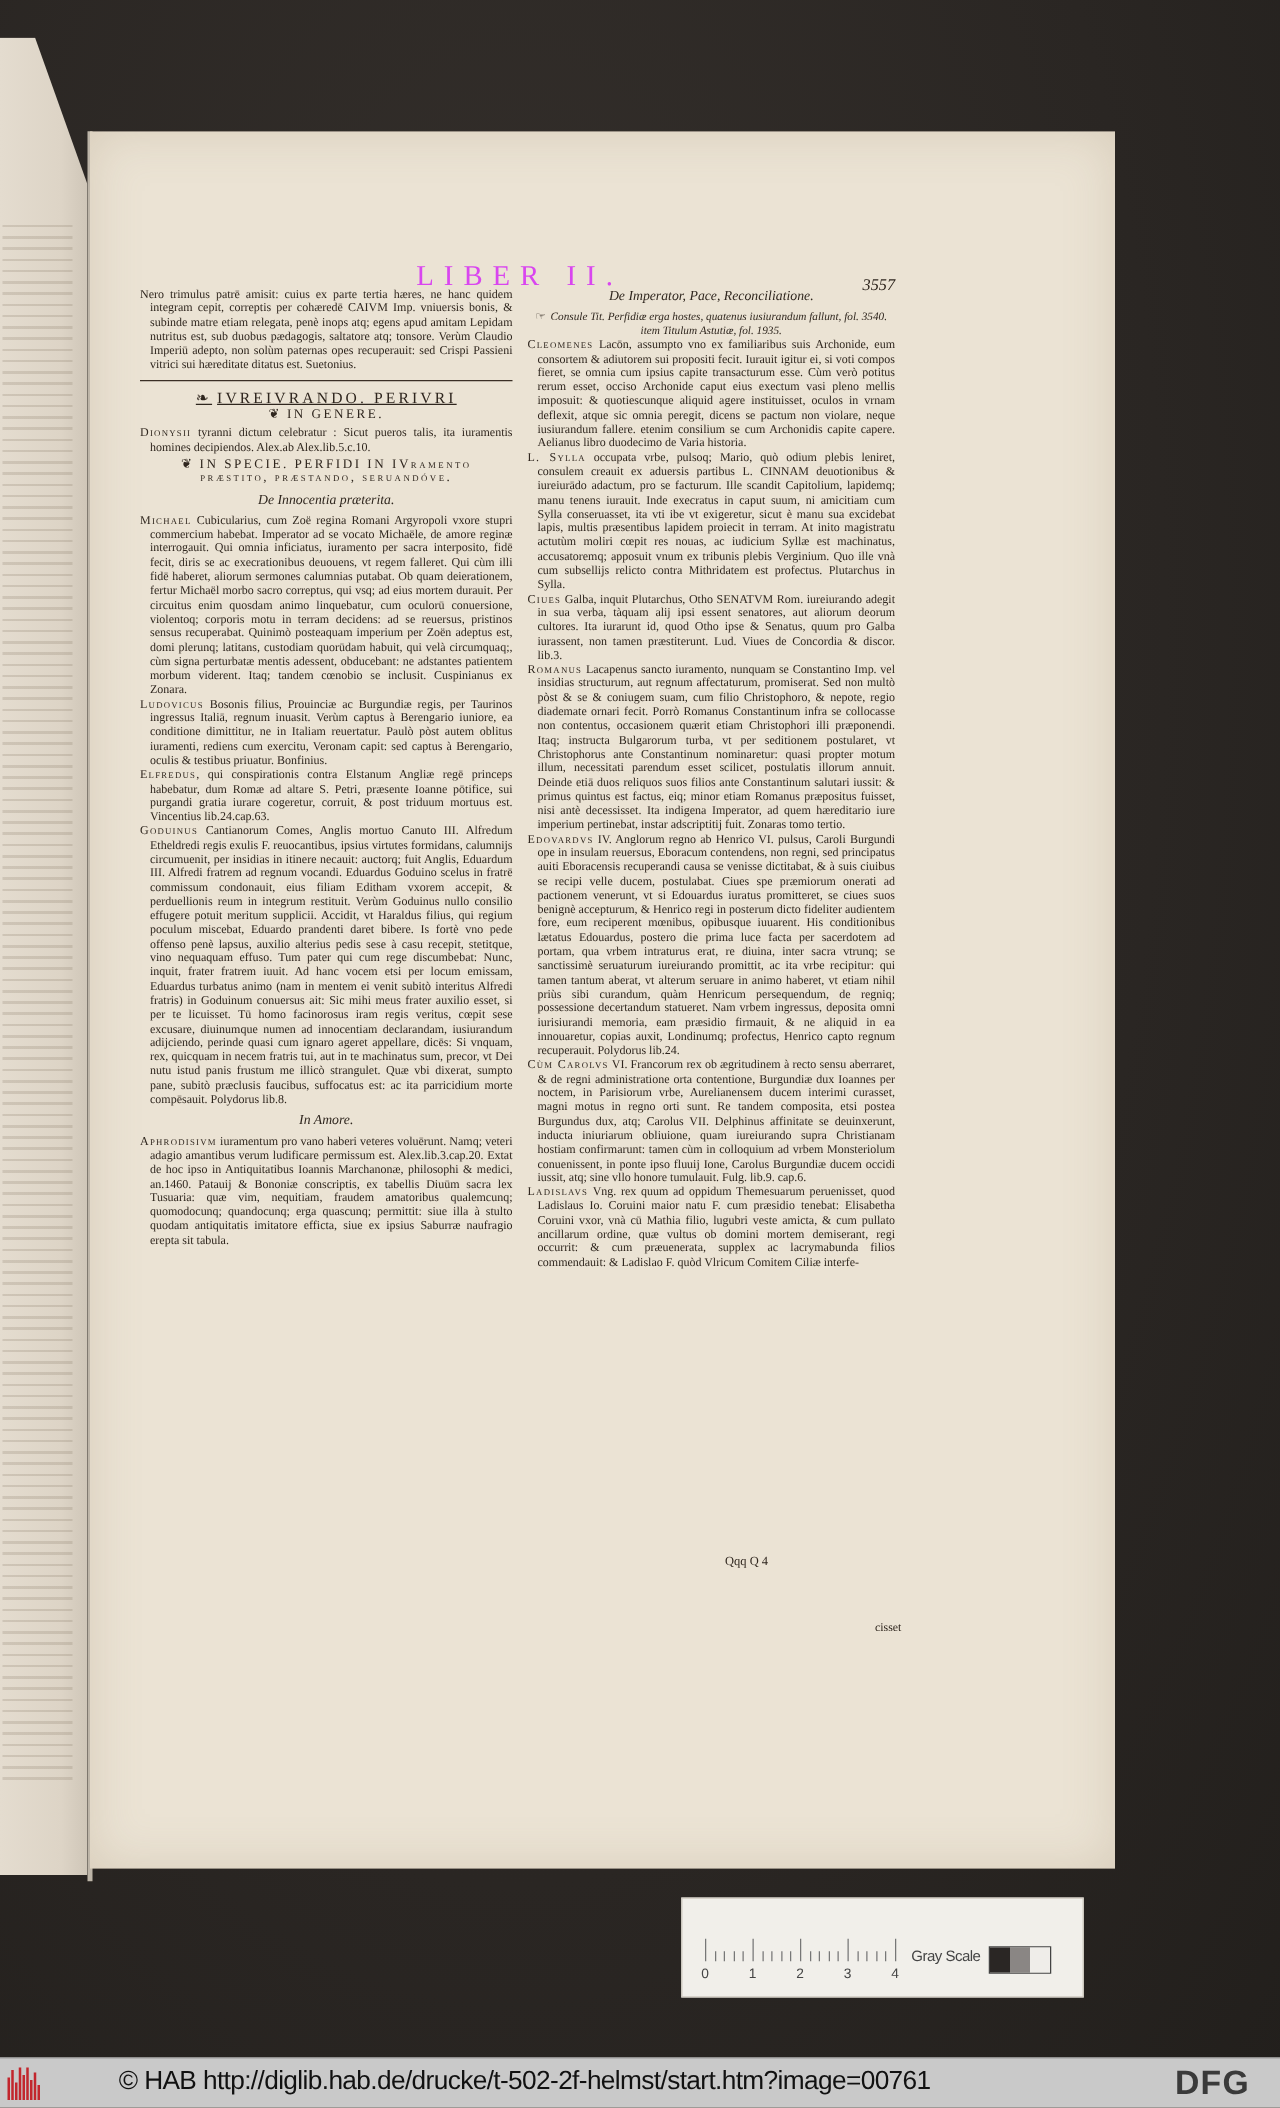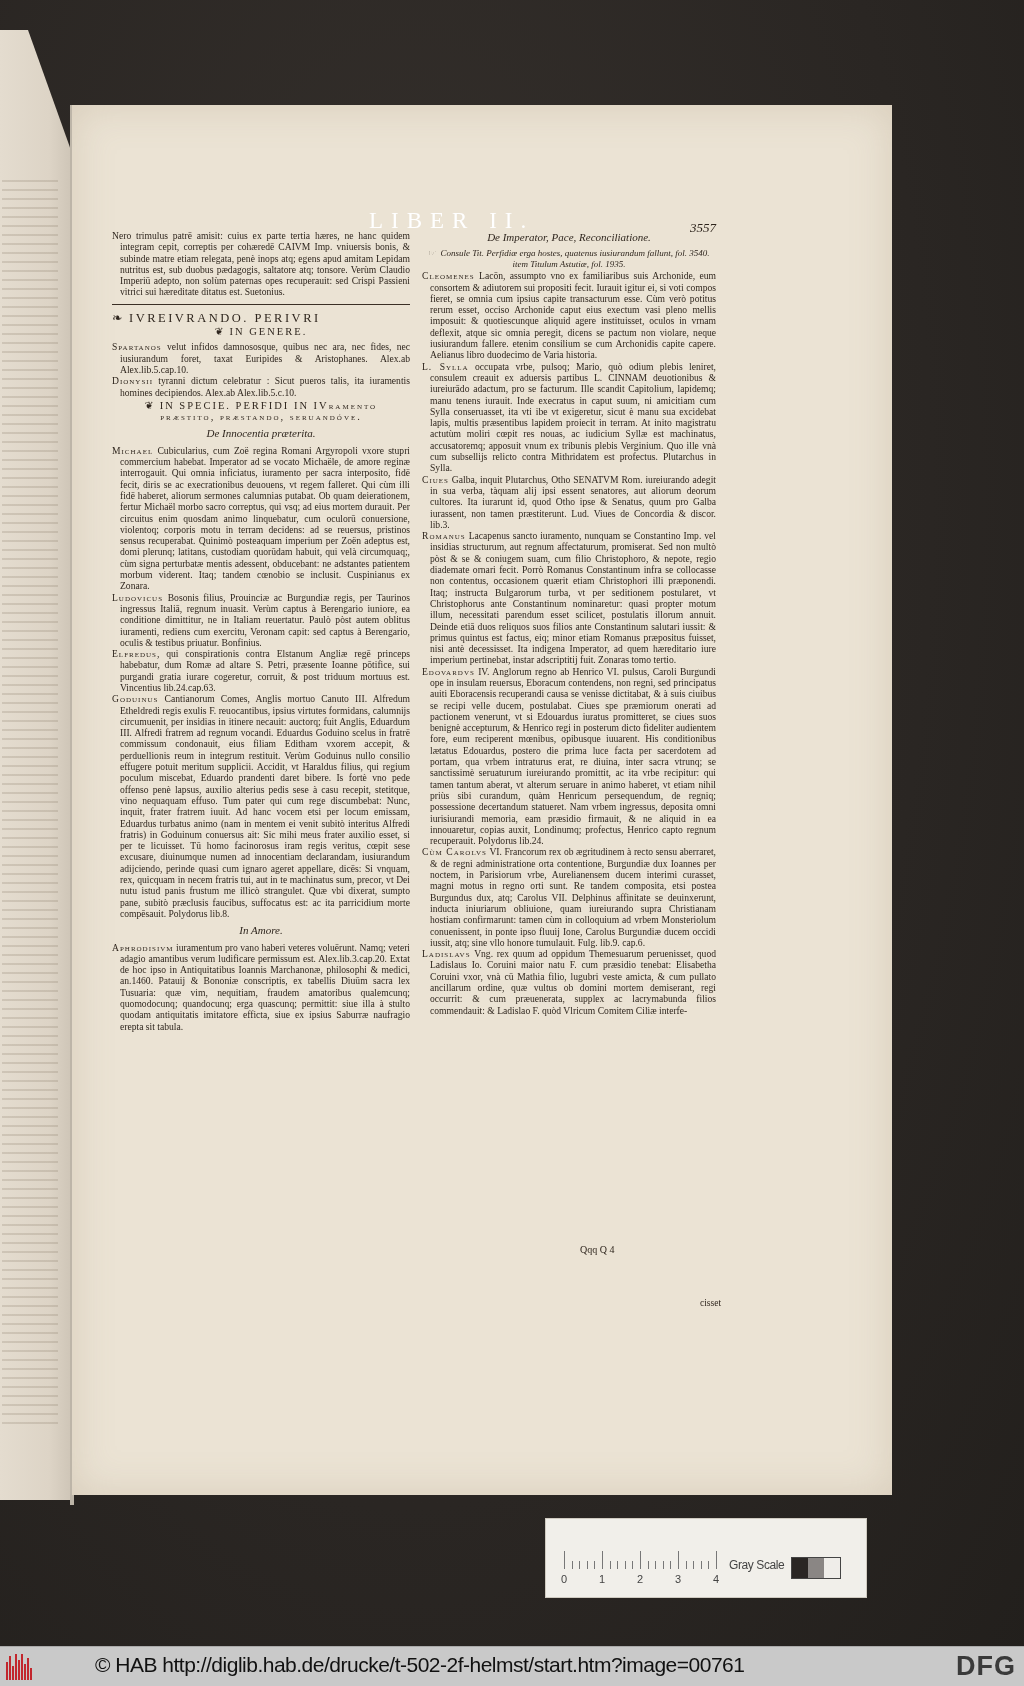--- a/index.html
+++ b/index.html
@@ -28,36 +28,36 @@
     background:#bdb5a8;
   }
   .page {
     position:absolute; left:72px; top:105px; width:820px; height:1390px;
     background:#ebe3d4;
     box-shadow: inset 0 0 40px rgba(160,140,110,.25);
     clip-path:polygon(0 0, 100% 0, 100% 100%, 0 100%);
   }
   .liber {
     position:absolute; left:333px; top:208px;
-    font-size:23px; letter-spacing:8px; color:#ffffff;margin-left:36px;
+    font-size:23px; letter-spacing:8px; color:#d946ef;
   }
   .folio {
     position:absolute; left:690px; top:220px;
     font-size:13px; font-style:italic; color:#2d241c;
   }
   .col {
     position:absolute; color:#2f261e; font-size:9.6px; line-height:11.3px;
     text-align:justify;
   }
   .col-left { left:112px; top:230px; width:298px; }
   .col-right { left:422px; top:226px; width:294px; }
   .para { margin:0 0 0 0; text-indent:-8px; padding-left:8px; }
   .para .lead { font-variant:small-caps; letter-spacing:1px; }
   .heading-center { text-align:center; font-style:italic; font-size:11px; margin:6px 0 5px; }
-  .section-title { font-size:12.5px; letter-spacing:2.5px; margin:6px 0 2px; font-variant:small-caps; }
+  .section-title { text-align:center; font-size:12.5px; letter-spacing:2.5px; margin:6px 0 2px; font-variant:small-caps;text-decoration:underline; }
   .subsection { text-align:center; font-size:10.5px; letter-spacing:2px; margin:2px 0 4px; font-variant:small-caps; }
   .rule { border-top:1.5px solid #3a2f25; margin:6px 0 8px; }
   .crossref { text-align:center; font-style:italic; font-size:9px; line-height:11px; margin-bottom:0; }
   .fleuron { font-style:normal; margin-right:4px; }
   .sig { position:absolute; left:580px; top:1244px; font-size:10px; color:#2f261e; }
   .catch { position:absolute; left:700px; top:1298px; font-size:9.5px; color:#2f261e; }
 
   .label-card {
     position:absolute; left:545px; top:1518px; width:320px; height:78px;
     background:#f1efea; border:1px solid #cfcac0;
@@ -78,21 +78,21 @@
     position:absolute; left:0; top:1646px; width:1024px; height:40px;
     background:#c9c9c9; border-top:1px solid #aaa;
   }
   .footer-logo { position:absolute; left:6px; top:7px; width:26px; height:26px; }
   .footer-logo i { position:absolute; bottom:0; width:2px; background:#c2262d; }
   .footer-text {
     position:absolute; left:95px; top:6px;
     font-family:"Liberation Sans",sans-serif; font-size:21px; color:#111; letter-spacing:-0.5px;
   }
   .dfg {
-    position:absolute; right:8px; top:4px;
+    position:absolute; right:24px; top:4px;
     font-family:"Liberation Sans",sans-serif; font-weight:bold; font-size:27px; color:#3a3a3a; letter-spacing:1px;
   }
 </style>
 </head>
 <body>
 
 <div class="bg-texture"></div>
 
 <div class="left-page">
   <div class="left-page-text"></div>
@@ -106,21 +106,20 @@
 
 <div class="col col-left">
   <p class="para">Nero trimulus patrē amisit: cuius ex parte tertia hæres, ne hanc quidem integram cepit, correptis per cohæredē CAIVM Imp. vniuersis bonis, &amp; subinde matre etiam relegata, penè inops atq; egens apud amitam Lepidam nutritus est, sub duobus pædagogis, saltatore atq; tonsore. Verùm Claudio Imperiū adepto, non solùm paternas opes recuperauit: sed Crispi Passieni vitrici sui hæreditate ditatus est. Suetonius.</p>
   <div class="rule"></div>
   <div class="section-title">
     <span class="fleuron">❧</span><span>IVREIVRANDO. PERIVRI</span>
   </div>
   <div class="subsection">
     <span class="fleuron">❦</span><span>IN GENERE.</span>
   </div>
-  <p class="para"><span class="lead">Spartanos</span><span> velut infidos damnososque, quibus nec ara, nec fides, nec iusiurandum foret, taxat Euripides &amp; Aristophanes. Alex.ab Alex.lib.5.cap.10.</span></p>
   <p class="para"><span class="lead">Dionysii</span><span> tyranni dictum celebratur : Sicut pueros talis, ita iuramentis homines decipiendos. Alex.ab Alex.lib.5.c.10.</span></p>
   <div class="subsection" style="padding:0 30px;">
     <span class="fleuron">❦</span><span>IN SPECIE. PERFIDI IN IVramento præstito, præstando, seruandóve.</span>
   </div>
   <div class="heading-center">De Innocentia præterita.</div>
   <p class="para"><span class="lead">Michael</span><span> Cubicularius, cum Zoë regina Romani Argyropoli vxore stupri commercium habebat. Imperator ad se vocato Michaële, de amore reginæ interrogauit. Qui omnia inficiatus, iuramento per sacra interposito, fidē fecit, diris se ac execrationibus deuouens, vt regem falleret. Qui cùm illi fidē haberet, aliorum sermones calumnias putabat. Ob quam deierationem, fertur Michaël morbo sacro correptus, qui vsq; ad eius mortem durauit. Per circuitus enim quosdam animo linquebatur, cum oculorū conuersione, violentoq; corporis motu in terram decidens: ad se reuersus, pristinos sensus recuperabat. Quinimò posteaquam imperium per Zoën adeptus est, domi plerunq; latitans, custodiam quorūdam habuit, qui velà circumquaq;, cùm signa perturbatæ mentis adessent, obducebant: ne adstantes patientem morbum viderent. Itaq; tandem cœnobio se inclusit. Cuspinianus ex Zonara.</span></p>
   <p class="para"><span class="lead">Ludovicus</span><span> Bosonis filius, Prouinciæ ac Burgundiæ regis, per Taurinos ingressus Italiā, regnum inuasit. Verùm captus à Berengario iuniore, ea conditione dimittitur, ne in Italiam reuertatur. Paulò pòst autem oblitus iuramenti, rediens cum exercitu, Veronam capit: sed captus à Berengario, oculis &amp; testibus priuatur. Bonfinius.</span></p>
   <p class="para"><span class="lead">Elfredus</span><span>, qui conspirationis contra Elstanum Angliæ regē princeps habebatur, dum Romæ ad altare S. Petri, præsente Ioanne pōtifice, sui purgandi gratia iurare cogeretur, corruit, &amp; post triduum mortuus est. Vincentius lib.24.cap.63.</span></p>
   <p class="para"><span class="lead">Goduinus</span><span> Cantianorum Comes, Anglis mortuo Canuto III. Alfredum Etheldredi regis exulis F. reuocantibus, ipsius virtutes formidans, calumnijs circumuenit, per insidias in itinere necauit: auctorq; fuit Anglis, Eduardum III. Alfredi fratrem ad regnum vocandi. Eduardus Goduino scelus in fratrē commissum condonauit, eius filiam Editham vxorem accepit, &amp; perduellionis reum in integrum restituit. Verùm Goduinus nullo consilio effugere potuit meritum supplicii. Accidit, vt Haraldus filius, qui regium poculum miscebat, Eduardo prandenti daret bibere. Is fortè vno pede offenso penè lapsus, auxilio alterius pedis sese à casu recepit, stetitque, vino nequaquam effuso. Tum pater qui cum rege discumbebat: Nunc, inquit, frater fratrem iuuit. Ad hanc vocem etsi per locum emissam, Eduardus turbatus animo (nam in mentem ei venit subitò interitus Alfredi fratris) in Goduinum conuersus ait: Sic mihi meus frater auxilio esset, si per te licuisset. Tū homo facinorosus iram regis veritus, cœpit sese excusare, diuinumque numen ad innocentiam declarandam, iusiurandum adijciendo, perinde quasi cum ignaro ageret appellare, dicēs: Si vnquam, rex, quicquam in necem fratris tui, aut in te machinatus sum, precor, vt Dei nutu istud panis frustum me illicò strangulet. Quæ vbi dixerat, sumpto pane, subitò præclusis faucibus, suffocatus est: ac ita parricidium morte compēsauit. Polydorus lib.8.</span></p>
   <div class="heading-center">In Amore.</div>

